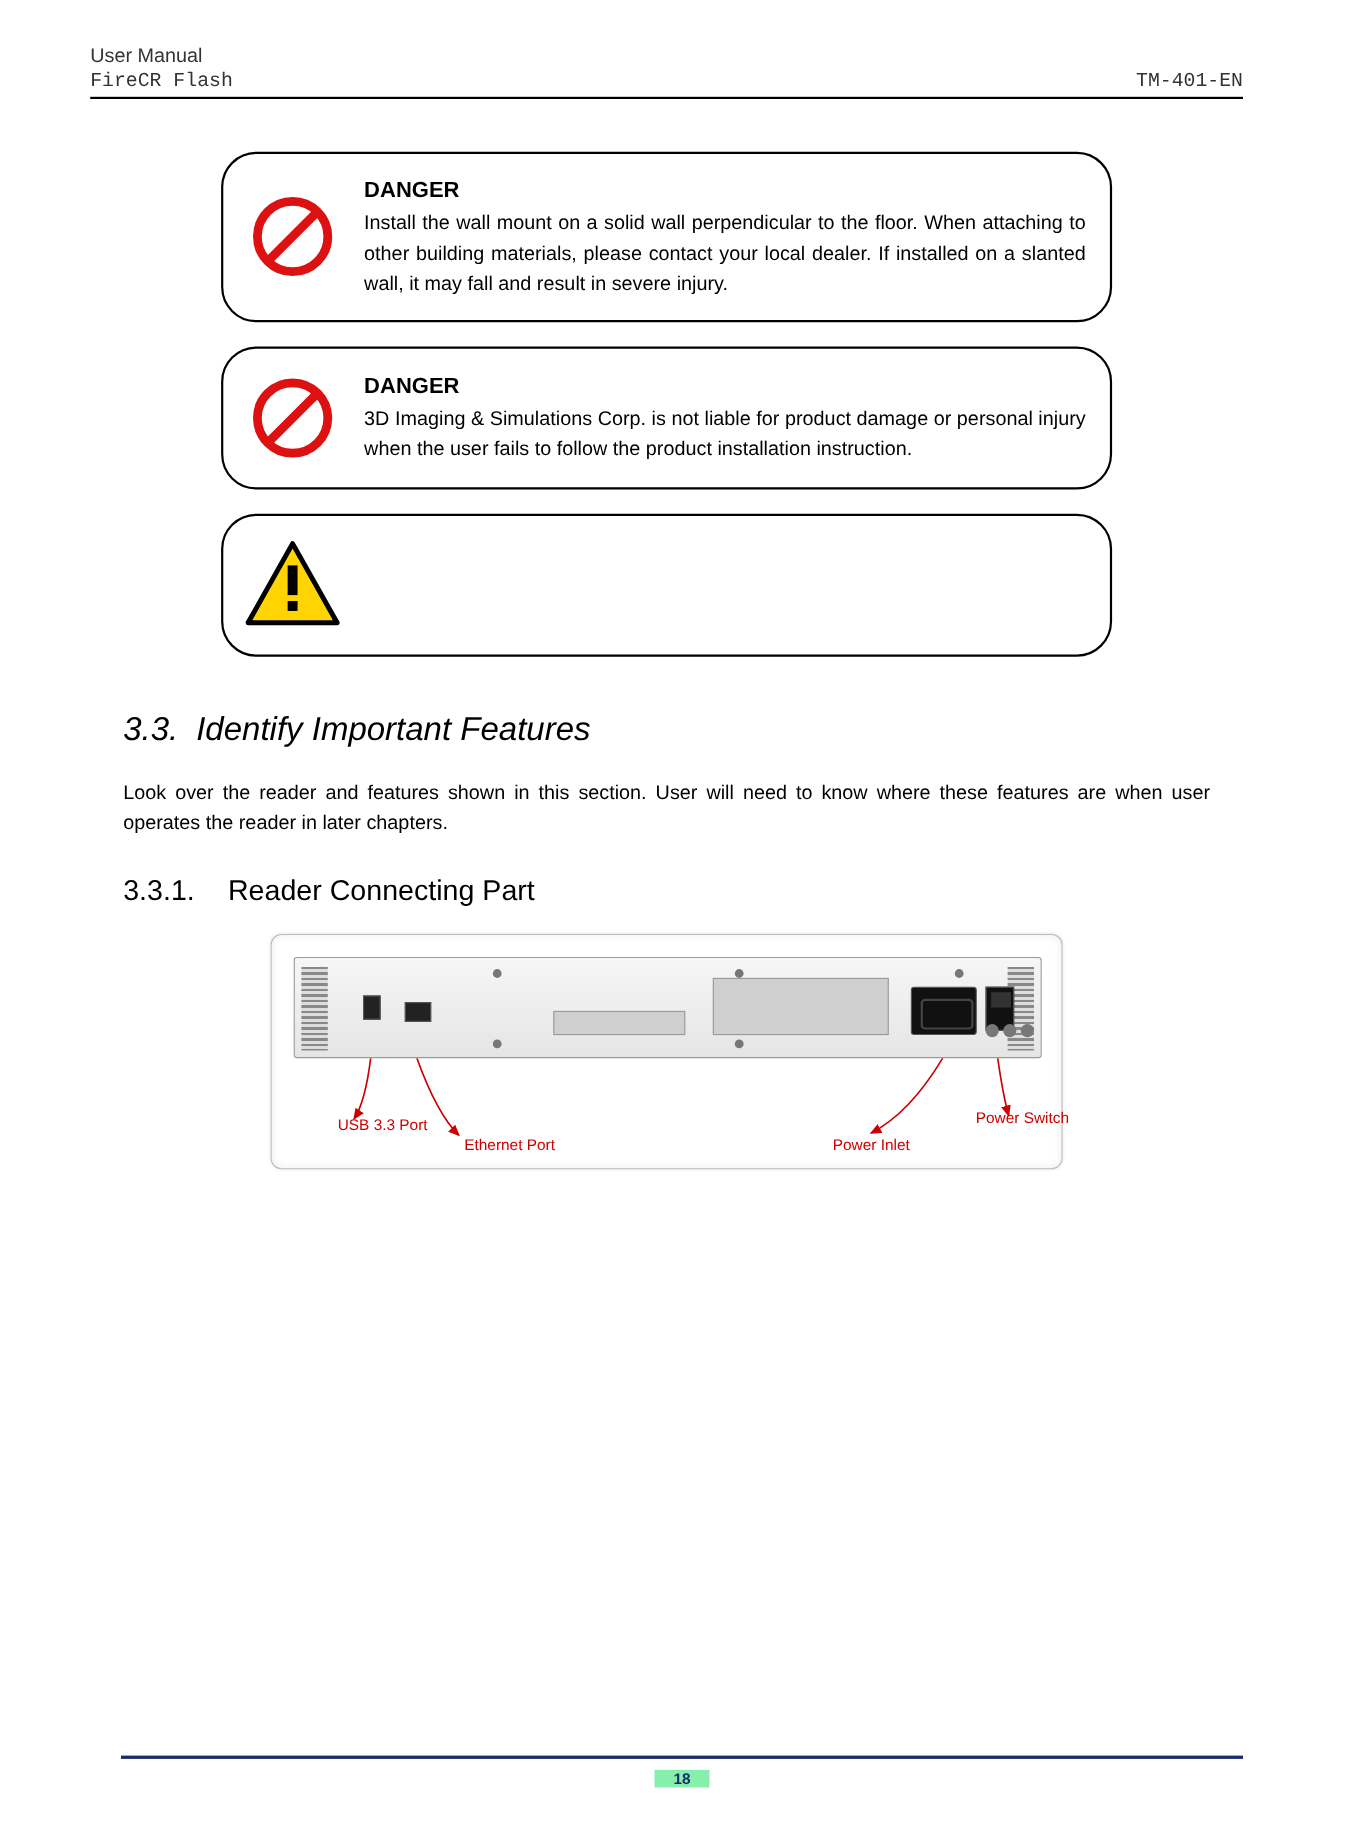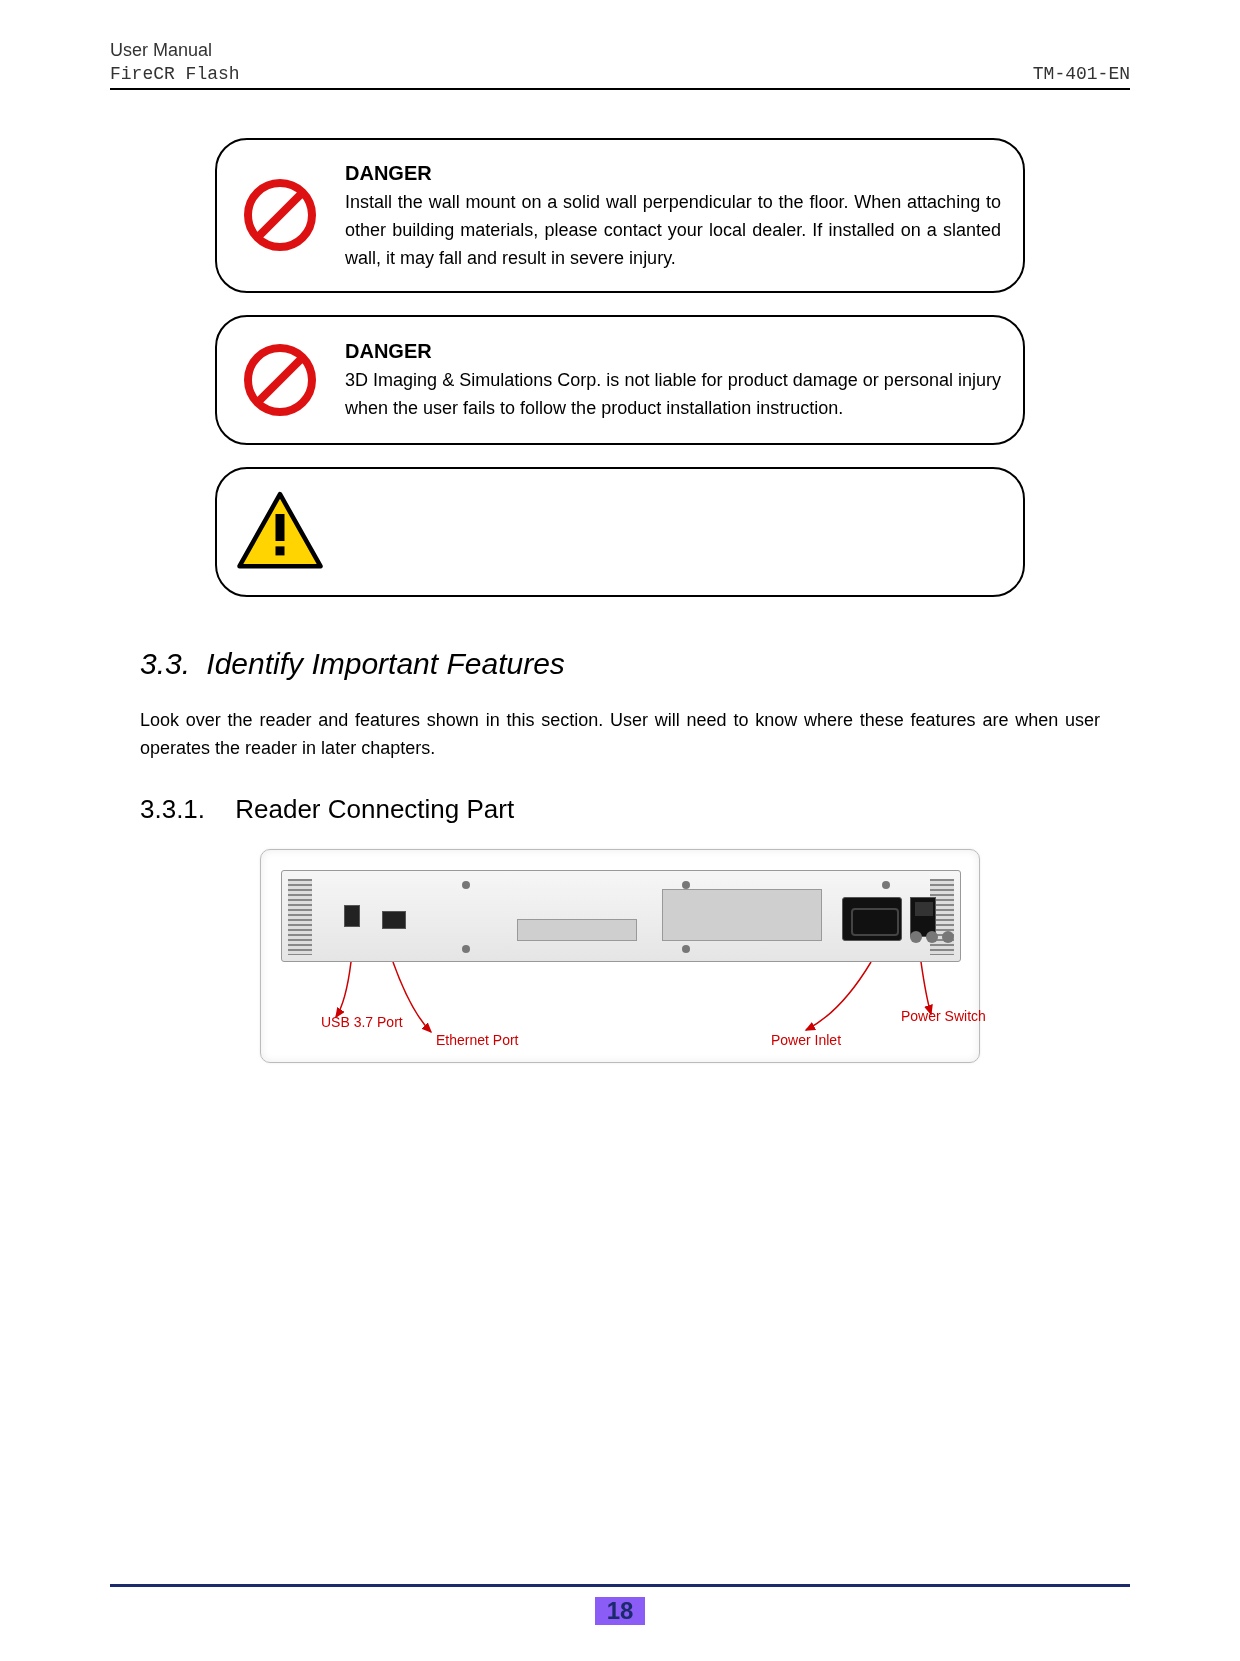--- a/index.html
+++ b/index.html
@@ -1,21 +1,21 @@
 <!DOCTYPE html>
 <html><head>
 <meta charset="utf-8">
 <style>
   * { box-sizing: border-box; margin: 0; padding: 0; }
   html, body { background: #fff; }
   .page {
     width: 1240px;
     height: 1661px;
     margin: 0 auto;
-    padding: 40px 110px 0 110px;
+    padding: 40px 110px 0 82px;
     position: relative;
     font-family: Arial, Helvetica, sans-serif;
     color: #000;
   }
   .hdr-top {
     font-family: Verdana, Geneva, sans-serif;
     font-size: 18px;
     color: #333;
     margin-bottom: 3px;
   }
@@ -96,23 +96,23 @@
     left: 110px; right: 110px; bottom: 36px;
     border-top: 3px solid #1a2a6b;
   }
   .pagenum {
     width: 50px;
     margin: 0 auto;
     margin-top: 10px;
     text-align: center;
     font-weight: bold;
     font-family: Verdana, sans-serif;
-    font-size: 24px;
+    font-size: 14px;
     color: #1a2a6b;
-    background: #8b5cf6;
+    background: #86efac;
   }
 </style>
 </head>
 <body>
 
 <div class="page">
   <div class="hdr-top">User Manual</div>
   <div class="hdr-row">
     <div>FireCR Flash</div>
     <div>TM-401-EN</div>
@@ -194,21 +194,21 @@
           <defs>
             <marker id="ah" markerWidth="8" markerHeight="8" refX="6" refY="3" orient="auto">
               <path d="M0,0 L7,3 L0,6 Z" fill="#c00"></path>
             </marker>
           </defs>
           <path d="M70,0 Q65,40 55,55" stroke="#c00" stroke-width="1.5" fill="none" marker-end="url(#ah)"></path>
           <path d="M112,0 Q130,50 150,70" stroke="#c00" stroke-width="1.5" fill="none" marker-end="url(#ah)"></path>
           <path d="M590,0 Q560,50 525,68" stroke="#c00" stroke-width="1.5" fill="none" marker-end="url(#ah)"></path>
           <path d="M640,0 Q645,35 650,52" stroke="#c00" stroke-width="1.5" fill="none" marker-end="url(#ah)"></path>
         </svg>
-        <div class="annot-label" style="top:52px; left:40px;">USB 3.7 Port</div>
+        <div class="annot-label" style="top:52px; left:40px;">USB 3.3 Port</div>
         <div class="annot-label" style="top:70px; left:155px;">Ethernet Port</div>
         <div class="annot-label" style="top:70px; left:490px;">Power Inlet</div>
         <div class="annot-label" style="top:46px; left:620px;">Power Switch</div>
       </div>
     </div>
   </div>
 
   <div class="footer">
     <div class="pagenum">18</div>
   </div>

